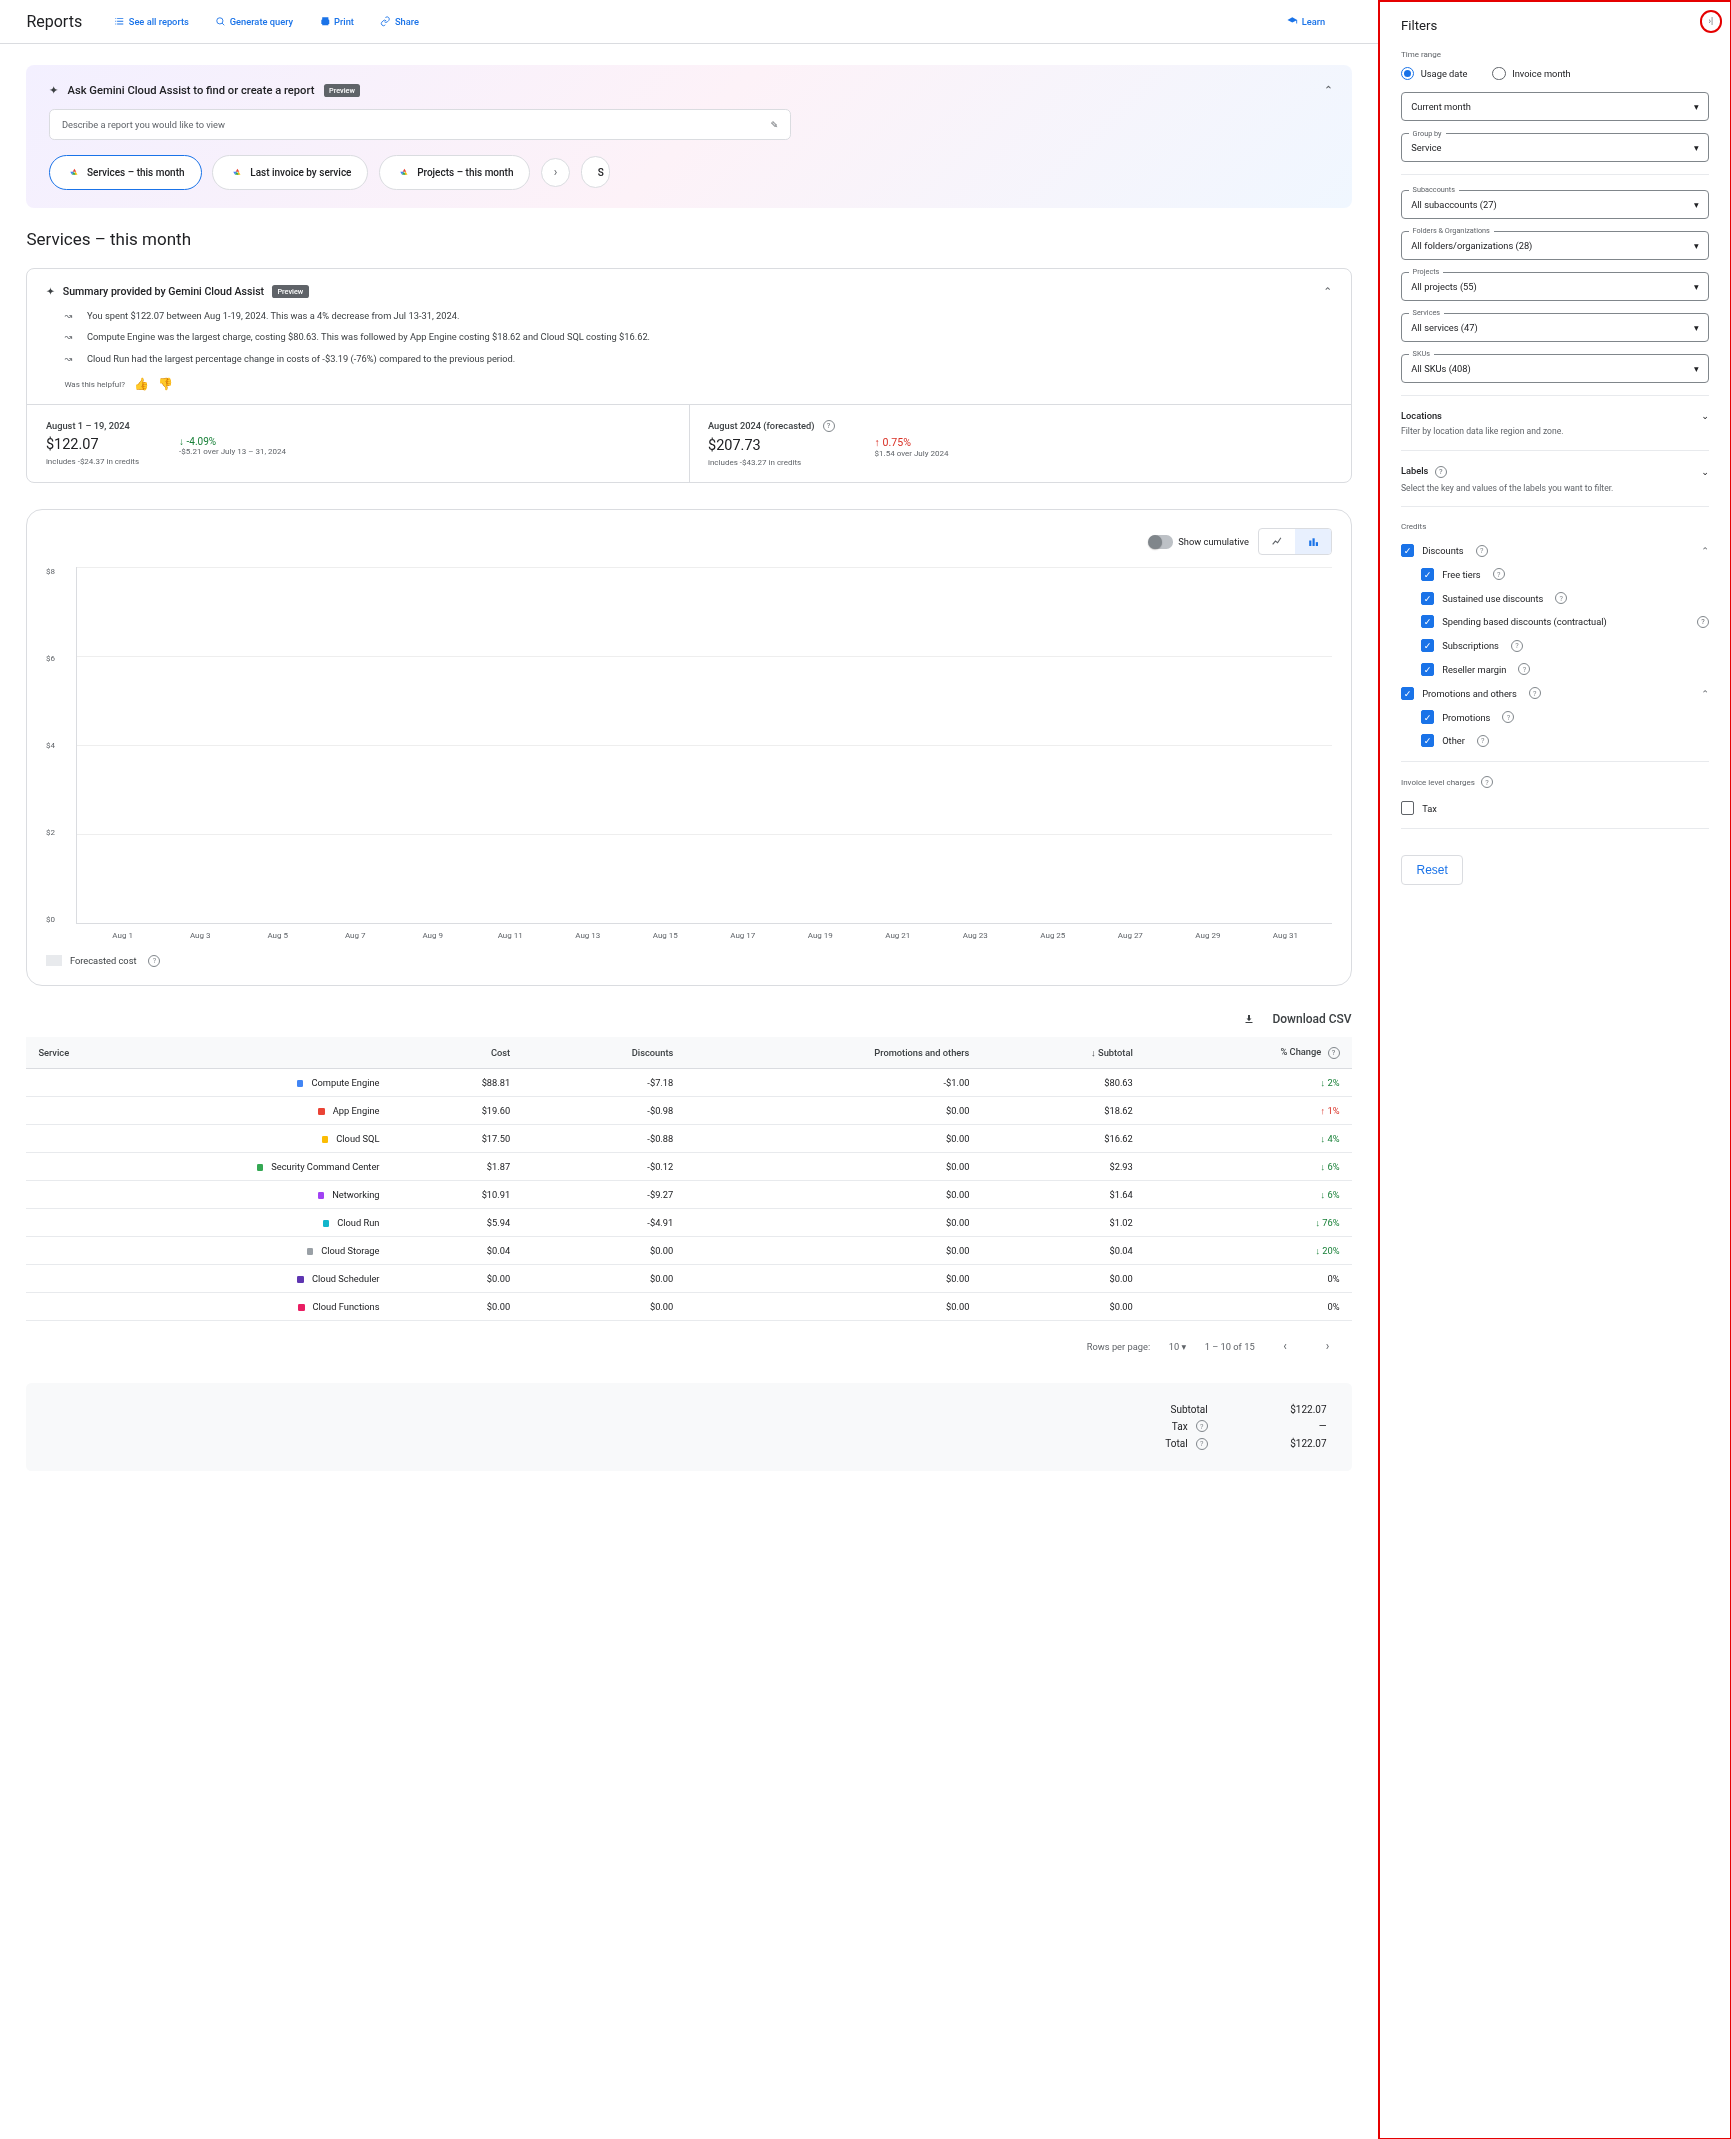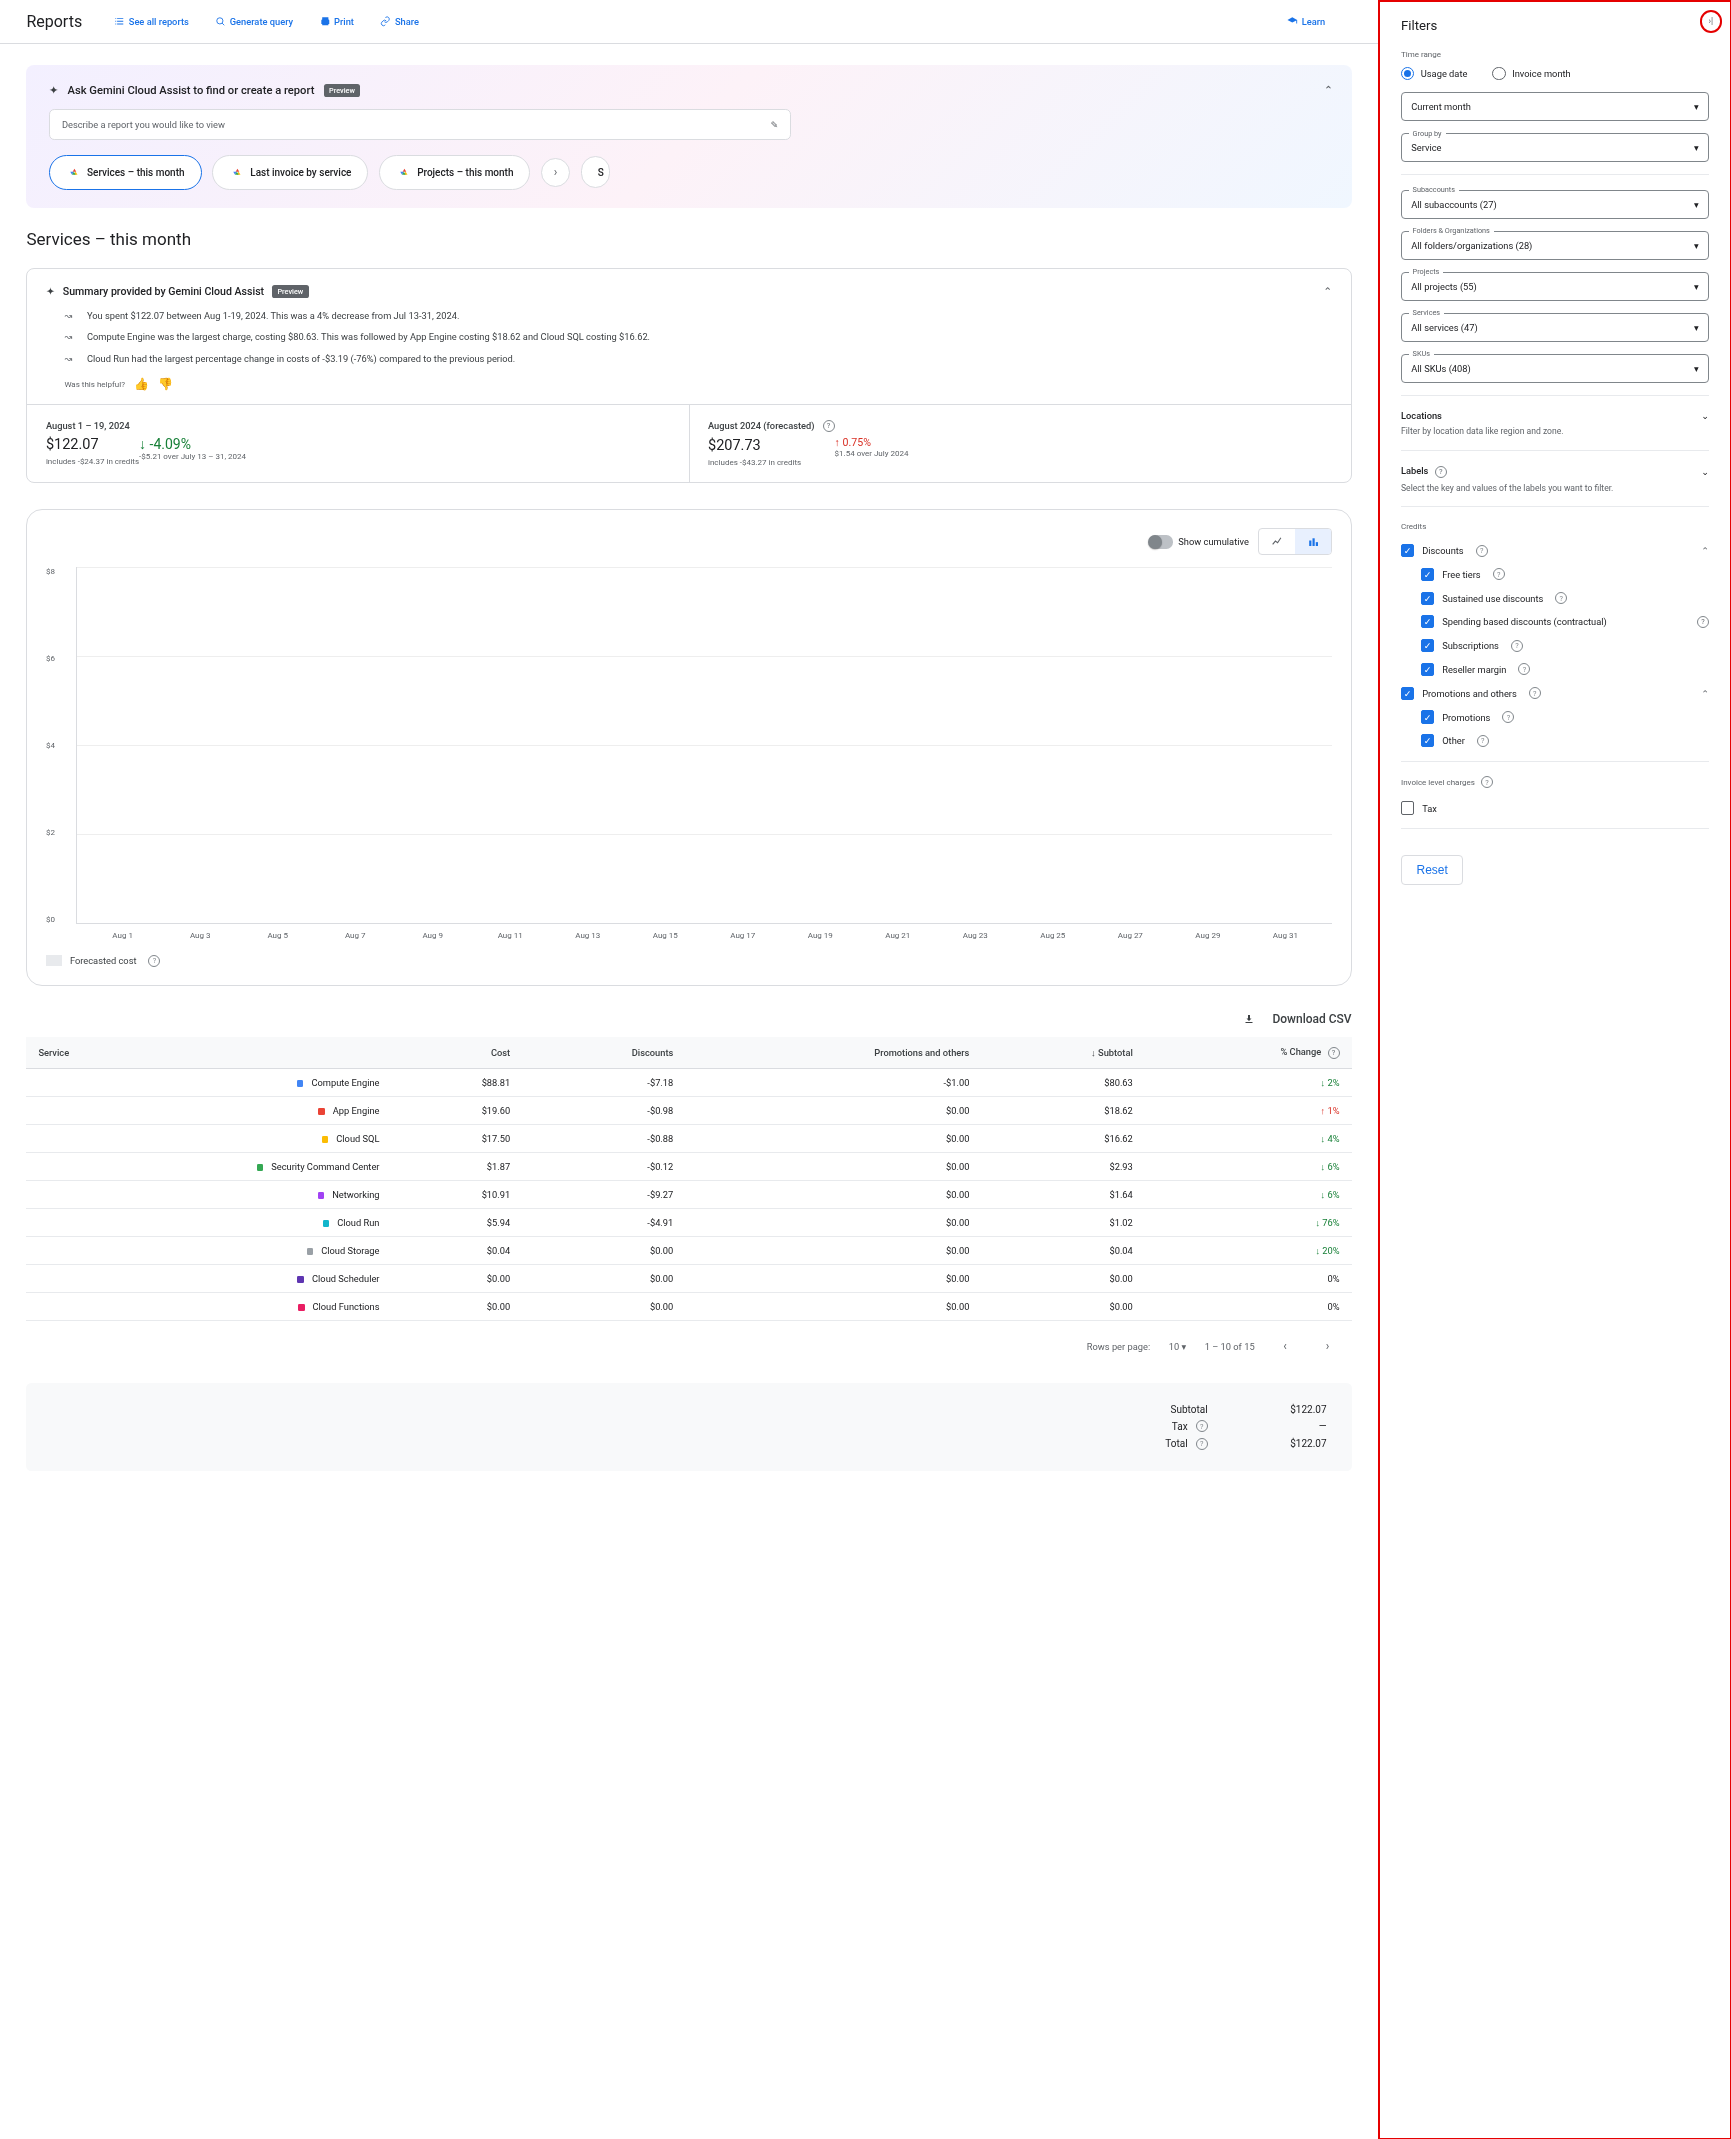--- a/index.html
+++ b/index.html
@@ -25,25 +25,25 @@
 .summary-card { border: 0.7px solid #dadce0; border-radius: 8px; margin-bottom: 26.4px; }
 .summary-head { padding: 16px 18.5px 6.6px 18.5px; display: flex; align-items: center; gap: 8px; font-size: 10.6px; font-weight: 500; position: relative; }
 .summary-head .chev { position: absolute; right: 18.5px; top: 16px; color: #5f6368; cursor: pointer; }
 .badge { background: #5f6368; color: #fff; font-size: 7.3px; padding: 2px 5.3px; border-radius: 2.6px; font-weight: 500; }
 .summary-line { display: flex; align-items: flex-start; gap: 10.6px; padding: 5.3px 18.5px 5.3px 37px; font-size: 9.3px; color: #3c4043; }
 .summary-line .trend { flex-shrink: 0; width: 12px; color: #5f6368; }
 .feedback { display: flex; align-items: center; gap: 9.3px; padding: 8px 18.5px 13.2px 37px; font-size: 8px; color: #5f6368; }
 .kpi-row { display: flex; border-top: 0.7px solid #dadce0; }
 .kpi { flex: 1; padding: 14.5px 18.5px; }
 .kpi.divider { border-left: 0.7px solid #dadce0; }
-.kpi-sub { display: flex; }
+.kpi-sub { display: flex; gap: 40px; }
 .kpi-label { font-size: 9.3px; font-weight: 500; margin-bottom: 5.3px; color: #3c4043; display:flex; align-items:center; gap:4px;}
 .kpi-value { font-size: 14.5px; margin-bottom: 4px; }
 .kpi-note { font-size: 8px; color: #5f6368; }
-.kpi-change-down { color: #188038; font-size: 14px; }
+.kpi-change-down { color: #188038; font-size: 10px; }
 .kpi-change-up { color: #d93025; font-size: 10.6px; }
 .chart-card { border: 0.7px solid #dadce0; border-radius: 16px; padding: 18.5px; }
 .chart-controls { display: flex; align-items: center; justify-content: flex-end; gap: 9.3px; margin-bottom: 12px; font-size: 9.3px; }
 .toggle { display: inline-flex; align-items: center; gap: 5.3px; }
 .toggle-track { width: 24px; height: 13.2px; border-radius: 6.6px; background: #bdc1c6; position: relative; }
 .toggle-thumb { width: 14.5px; height: 14.5px; background: #80868b; border-radius: 50%; position: absolute; top: -0.7px; left: -1.3px; box-shadow: 0 0.7px 1.3px rgba(0,0,0,.3); }
 .chart-type-group { border: 0.7px solid #dadce0; border-radius: 4px; overflow: hidden; display: flex; }
 .chart-type-btn { width: 36px; height: 25px; display: inline-flex; align-items: center; justify-content: center; color: #5f6368; cursor: pointer; }
 .chart-type-btn.active { background: #e8f0fe; color: #1a73e8; }
 .chart-area { height: 357px; display: flex; }

